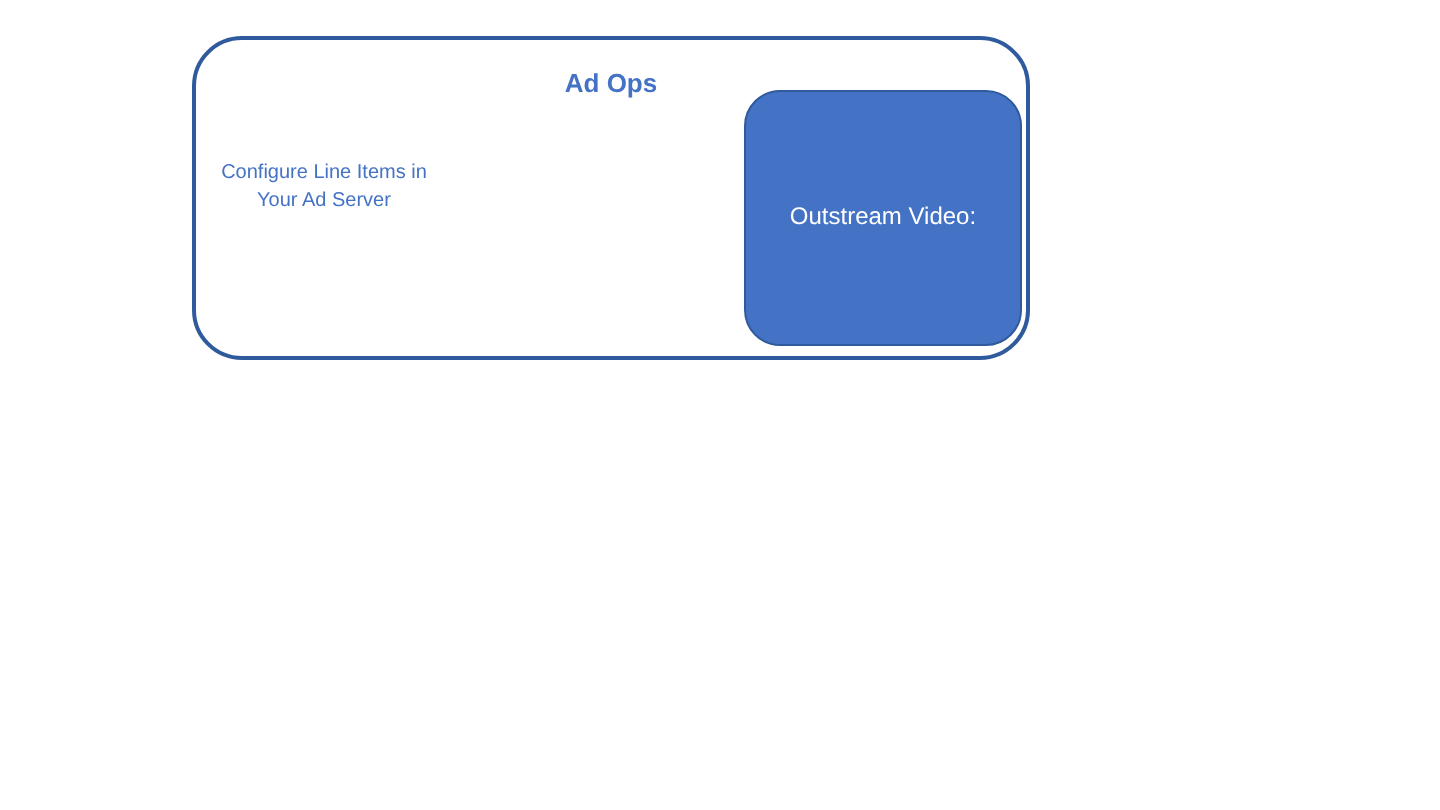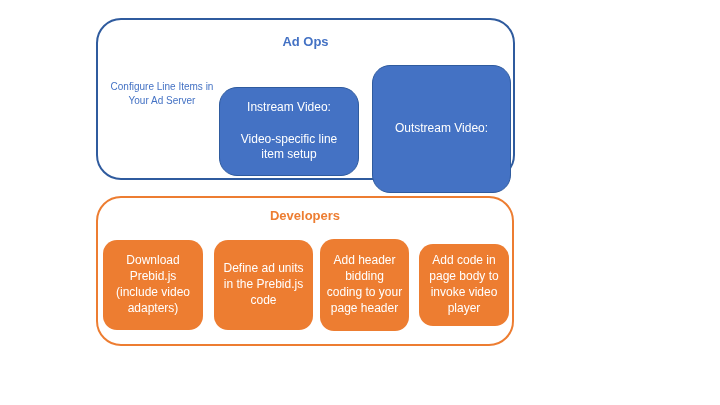--- a/index.html
+++ b/index.html
@@ -62,21 +62,20 @@
     justify-content: center;
     font-size: 12px;
     line-height: 1.32;
   }
   .blue-box {
     background: var(--blue);
     border: 1px solid var(--blue-border);
     border-radius: 18px;
     padding: 4px 10px;
     gap: 16px;
-    margin-top: 20px;
   }
   .blue-box .box-title, .blue-box .box-body { width: 100%; }
   .node.instream { left: 121px; top: 47px; width: 140px; height: 89px; }
   .node.outstream { left: 274px; top: 25px; width: 139px; height: 128px; }
   .orange-box {
     background: var(--orange);
     border-radius: 14px;
     padding: 6px;
   }
   .node.step-1 { left: 5px;   top: 42px; width: 100px; height: 90px; }
@@ -87,35 +86,20 @@
 </head>
 <body>
 
 <div class="canvas">
 
   <section class="panel blue-panel">
     <div class="panel-title">Ad Ops</div>
 
     <div class="side-note">Configure Line Items in Your Ad Server</div>
 
-    <div class="node blue-box instream">
-      <div class="box-title">Instream Video:</div>
-      <div class="box-body">Video-specific line item setup</div>
-    </div>
 
     <div class="node blue-box outstream">
       <div class="box-title">Outstream Video:</div>
     </div>
   </section>
 
-  <section class="panel orange-panel">
-    <div class="panel-title">Developers</div>
-
-    <div class="node orange-box step-1">Download Prebid.js (include video adapters)</div>
-
-    <div class="node orange-box step-2">Define ad units in the Prebid.js code</div>
-
-    <div class="node orange-box step-3">Add header bidding coding to your page header</div>
-
-    <div class="node orange-box step-4">Add code in page body to invoke video player</div>
-  </section>
 
 </div>
 
 </body></html>

